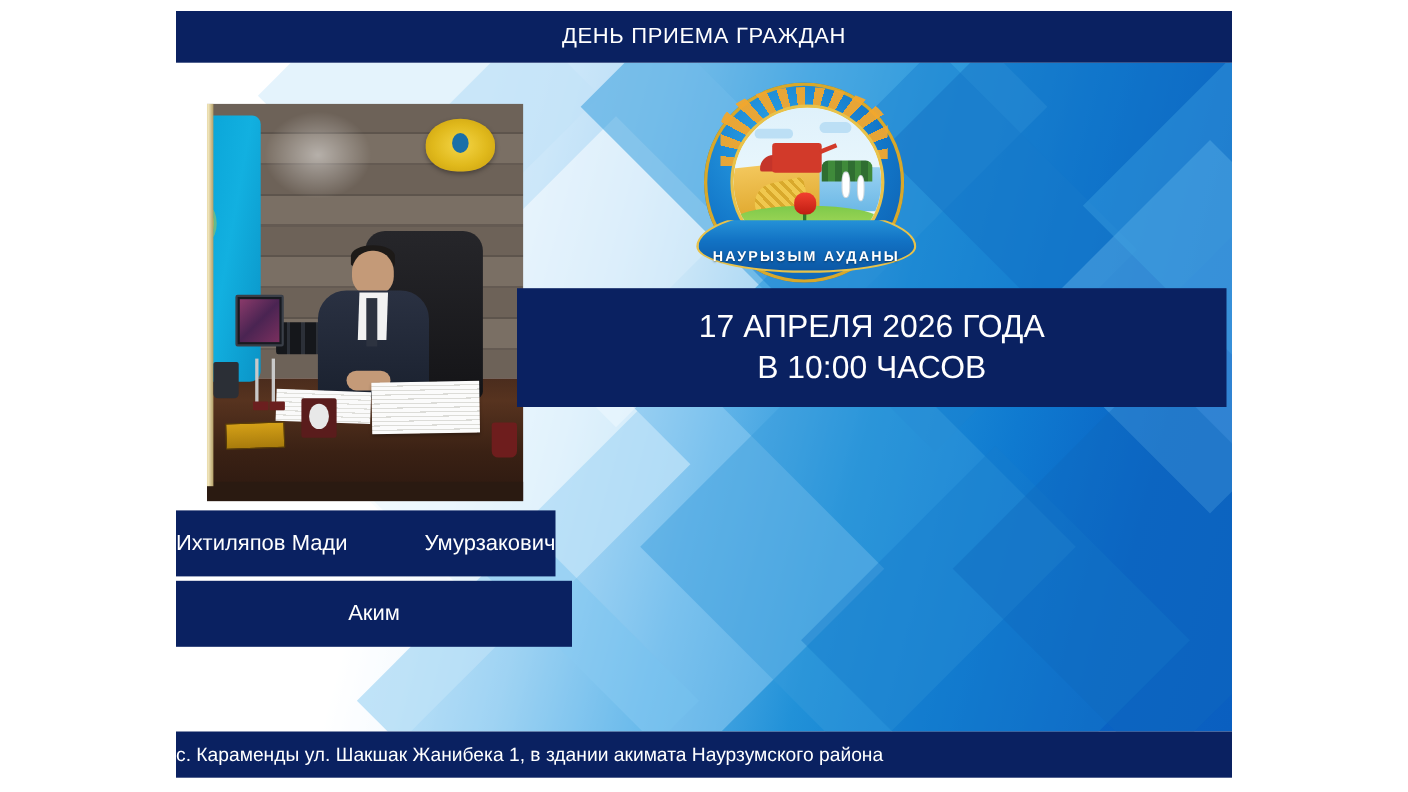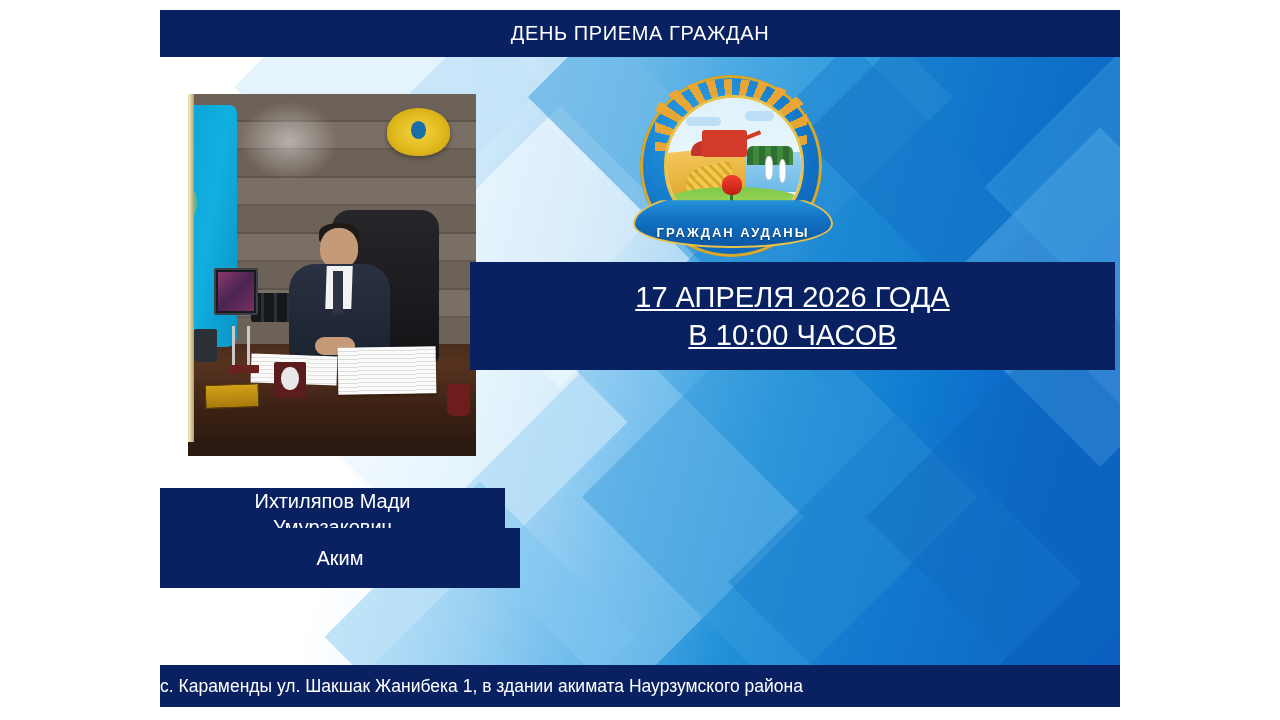--- a/index.html
+++ b/index.html
@@ -332,37 +332,37 @@
         #f2a72e 0deg 7deg, rgba(0,0,0,0) 7deg 14deg);
     opacity: .95;
   }
 
   
   #date-panel {
     left: 470px; top: 262px; width: 645px; height: 108px;
     display: flex; flex-direction: column;
     align-items: center; justify-content: center;
   }
-  #date-panel .line { font-size: 29px; line-height: 1.32; white-space: nowrap; text-decoration: underline; }
+  #date-panel .line { font-size: 29px; line-height: 1.32; white-space: nowrap; }
 
   
   #contact-panel {
     left: 665px; top: 398px; width: 455px; height: 185px;
     padding: 14px 0 0 14px;
   }
   #contact-panel .ln {
     font-size: 19.5px; line-height: 1.35; white-space: nowrap;
   }
   #contact-panel .sp { height: 17px; }
 
   
   #name-panel {
     left: 160px; top: 464px; width: 345px; height: 60px;
-    display: flex; flex-direction: column;
-    align-items: center; justify-content: flex-start; margin-top: 24px;
+    display: flex; flex-direction: row;
+    align-items: center; justify-content: space-between;
   }
   #name-panel .ln { font-size: 20px; line-height: 1.3; white-space: nowrap; }
 
   #role-panel {
     left: 160px; top: 528px; width: 360px; height: 60px;
     display: flex; flex-direction: row;
     align-items: center; justify-content: center;
   }
   #role-panel .ln { font-size: 20px; line-height: 1.3; white-space: nowrap; }
 
@@ -450,21 +450,21 @@
       <div class="em-wheat"></div>
       <div class="em-grass"></div>
       <div class="em-crane" style="right:22%;top:44%;"></div>
       <div class="em-crane" style="right:12%;top:46%;"></div>
       <div class="em-leaf" style="left:32%;"></div>
       <div class="em-leaf" style="left:53%;"></div>
       <div class="em-tulip-stem"></div>
       <div class="em-tulip"></div>
     </div>
     <div class="em-ribbon">
-      <div class="em-ribbon-txt">ГРАЖДАН АУДАНЫ</div>
+      <div class="em-ribbon-txt">НАУРЫЗЫМ АУДАНЫ</div>
     </div>
   </div>
 
   <div id="date-panel" class="navy">
     <div class="line">17 АПРЕЛЯ 2026 ГОДА</div>
     <div class="line">В 10:00 ЧАСОВ</div>
   </div>
 
 
   <div id="name-panel" class="navy">

